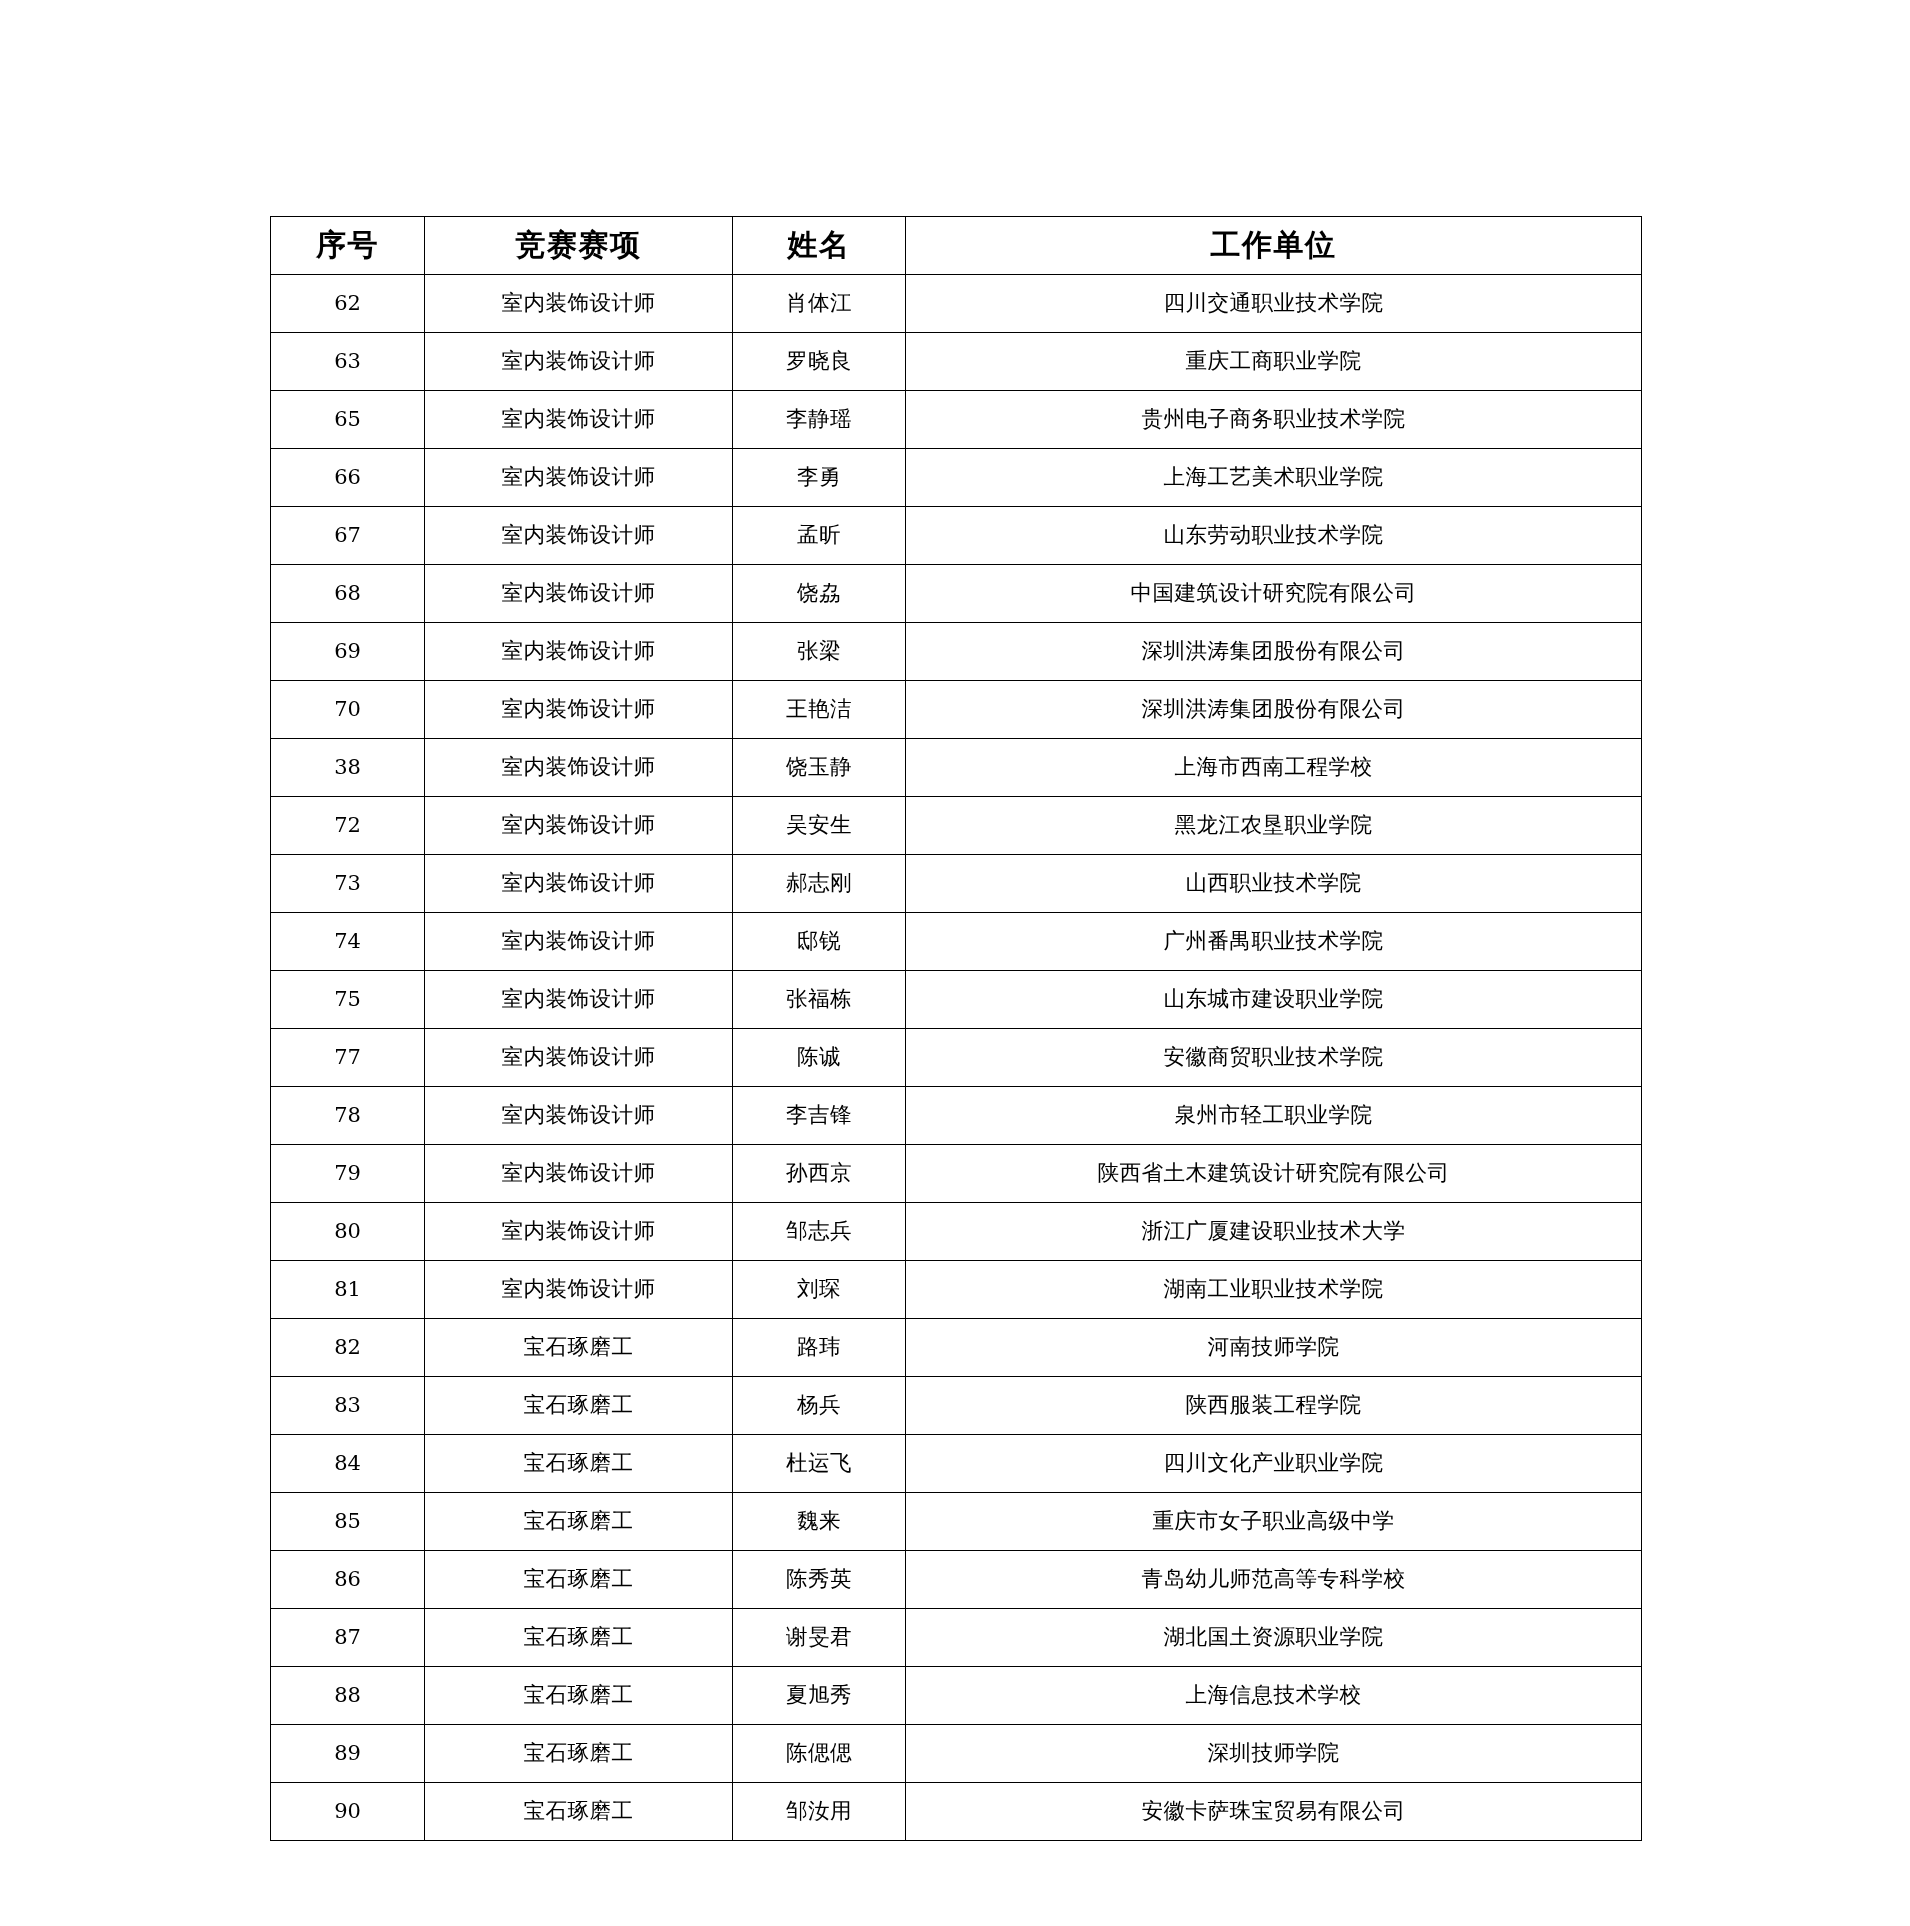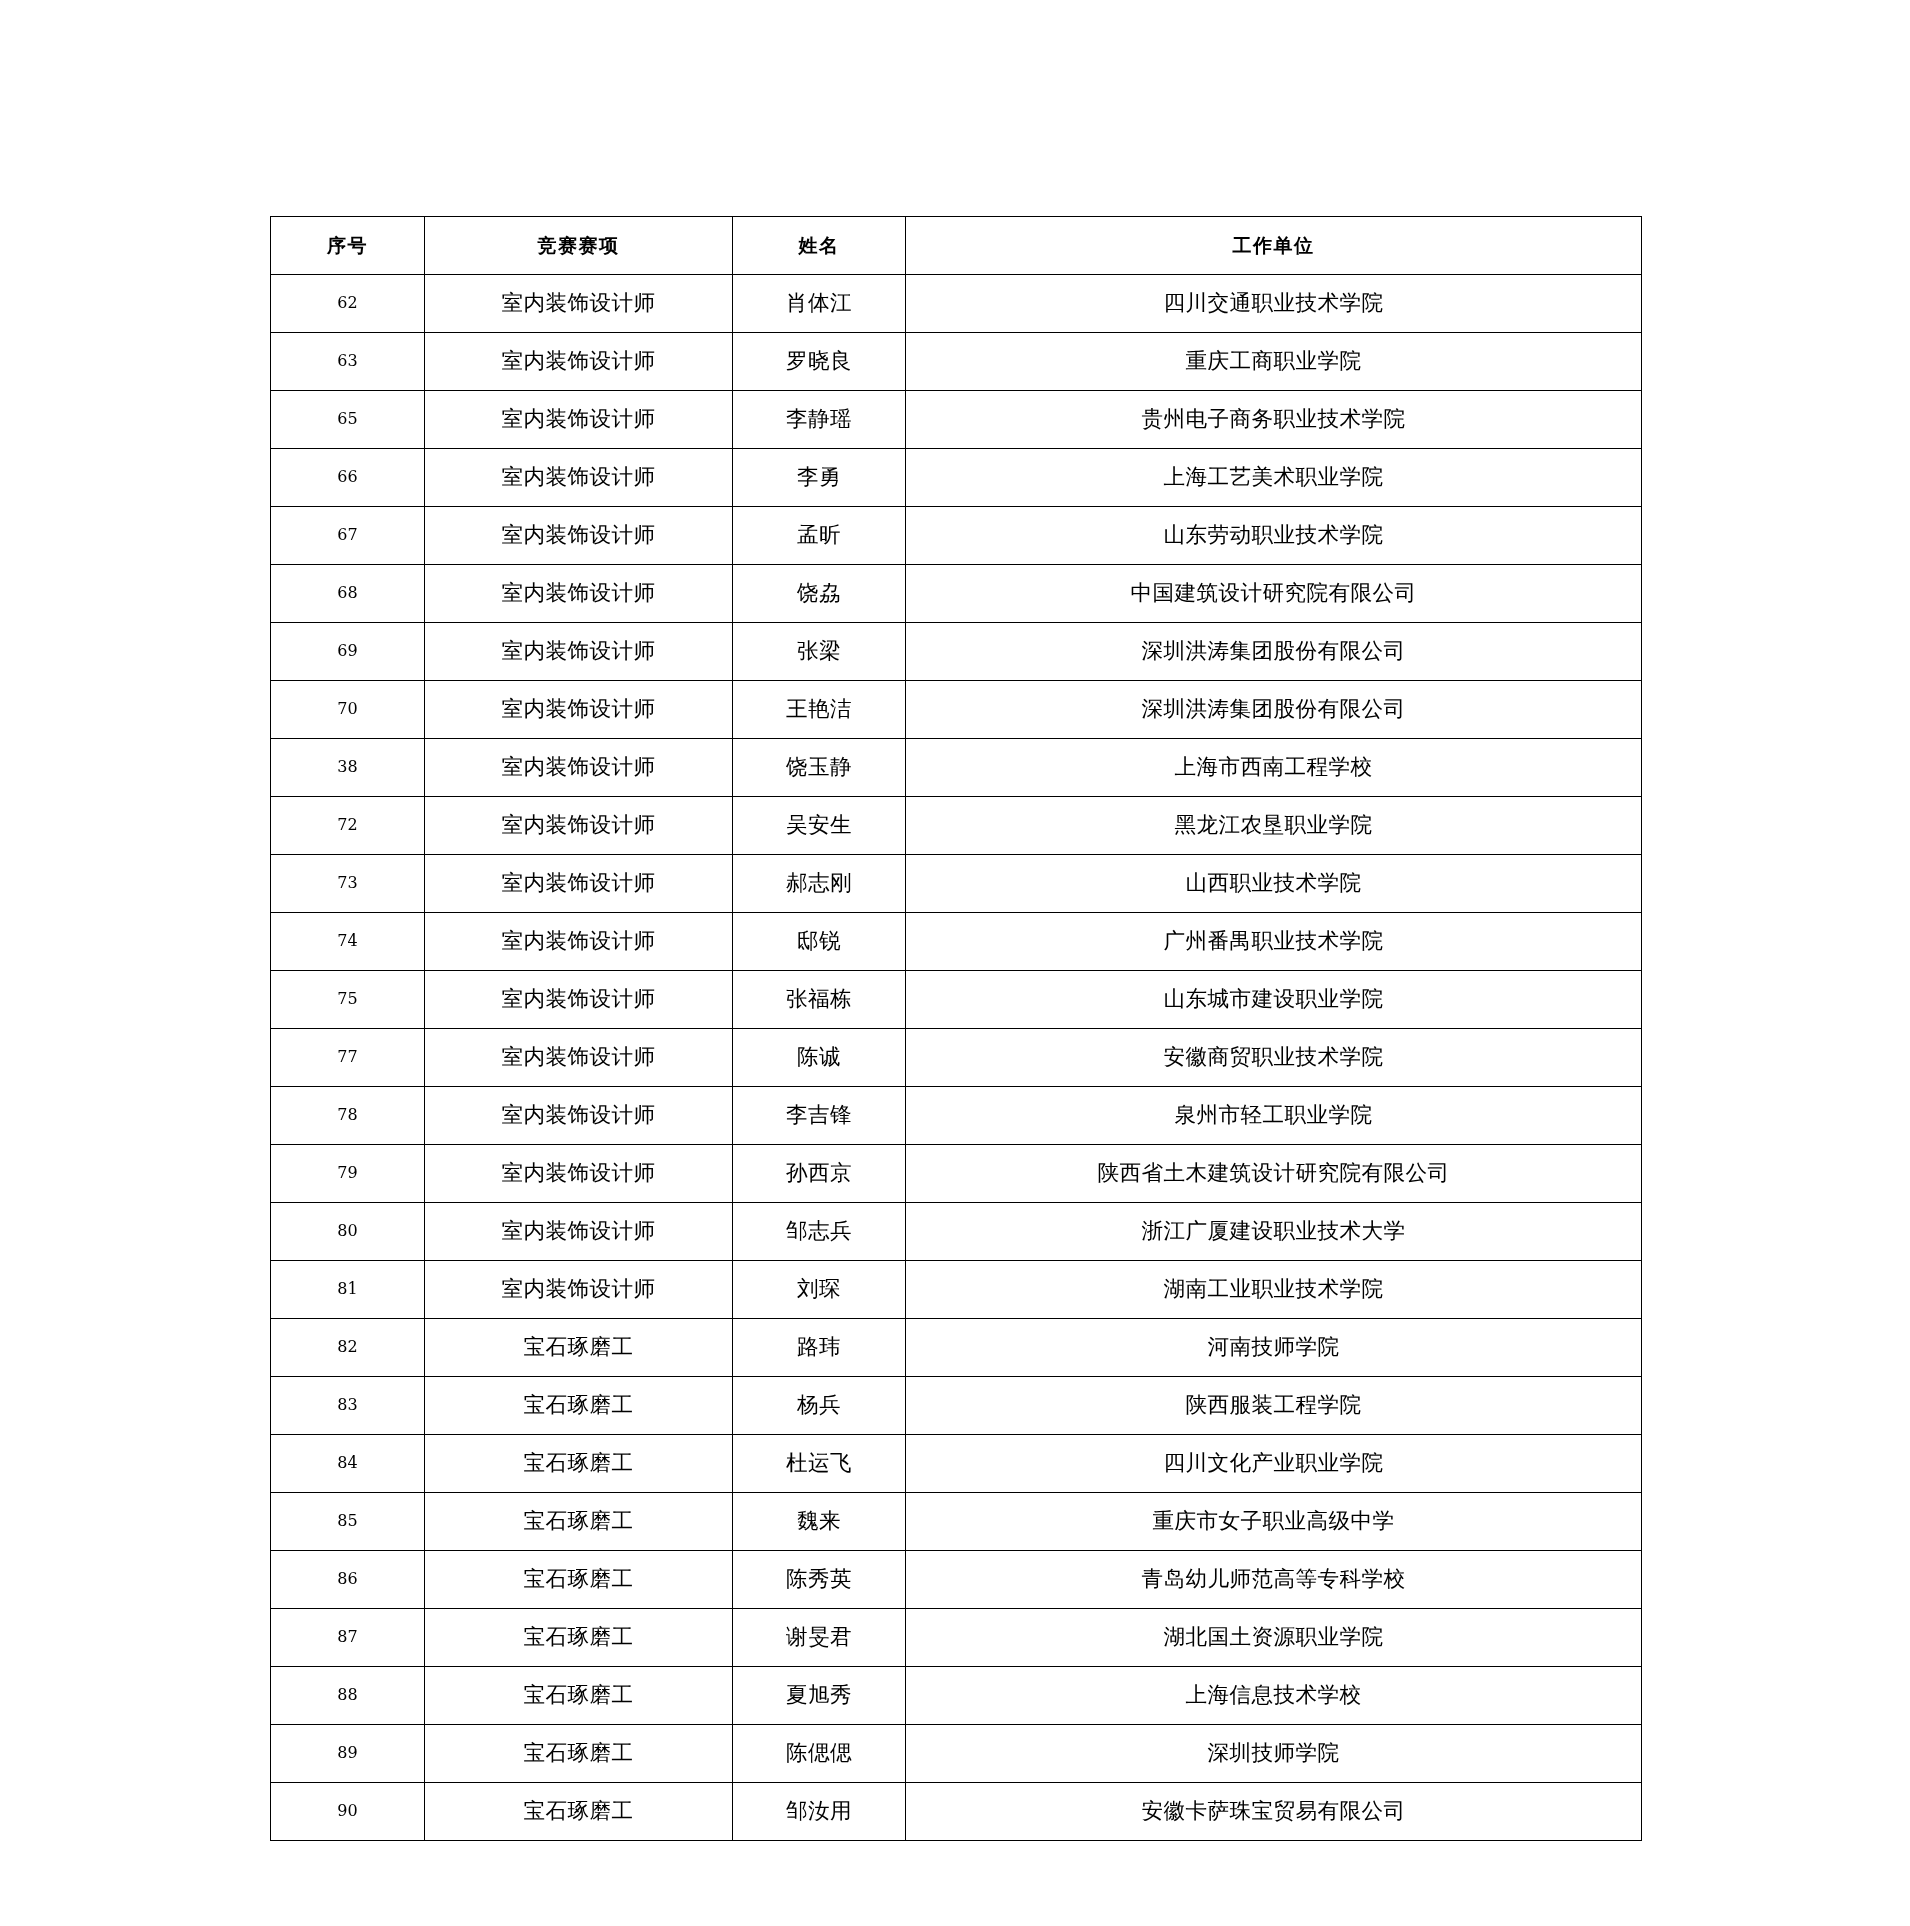--- a/index.html
+++ b/index.html
@@ -38,29 +38,29 @@
   table.roster td {
     border: 1.2px solid #000000;
     text-align: center;
     vertical-align: middle;
     height: 57px;
     line-height: 1.15;
     padding: 0 3.9px;
   }
   table.roster thead th {
     font-weight: bold;
-    font-size: 19px;
+    font-size: 30px;
     letter-spacing: 1.5px;
   }
   table.roster tbody td {
     font-weight: normal;
     font-size: 21.6px;
   }
   table.roster tbody td.idx {
-    font-size: 16px;
+    font-size: 21px;
   }
   table.roster tbody td.event,
   table.roster tbody td.name,
   table.roster tbody td.org {
     letter-spacing: 0.4px;
   }
 </style>
 </head>
 <body>
 

